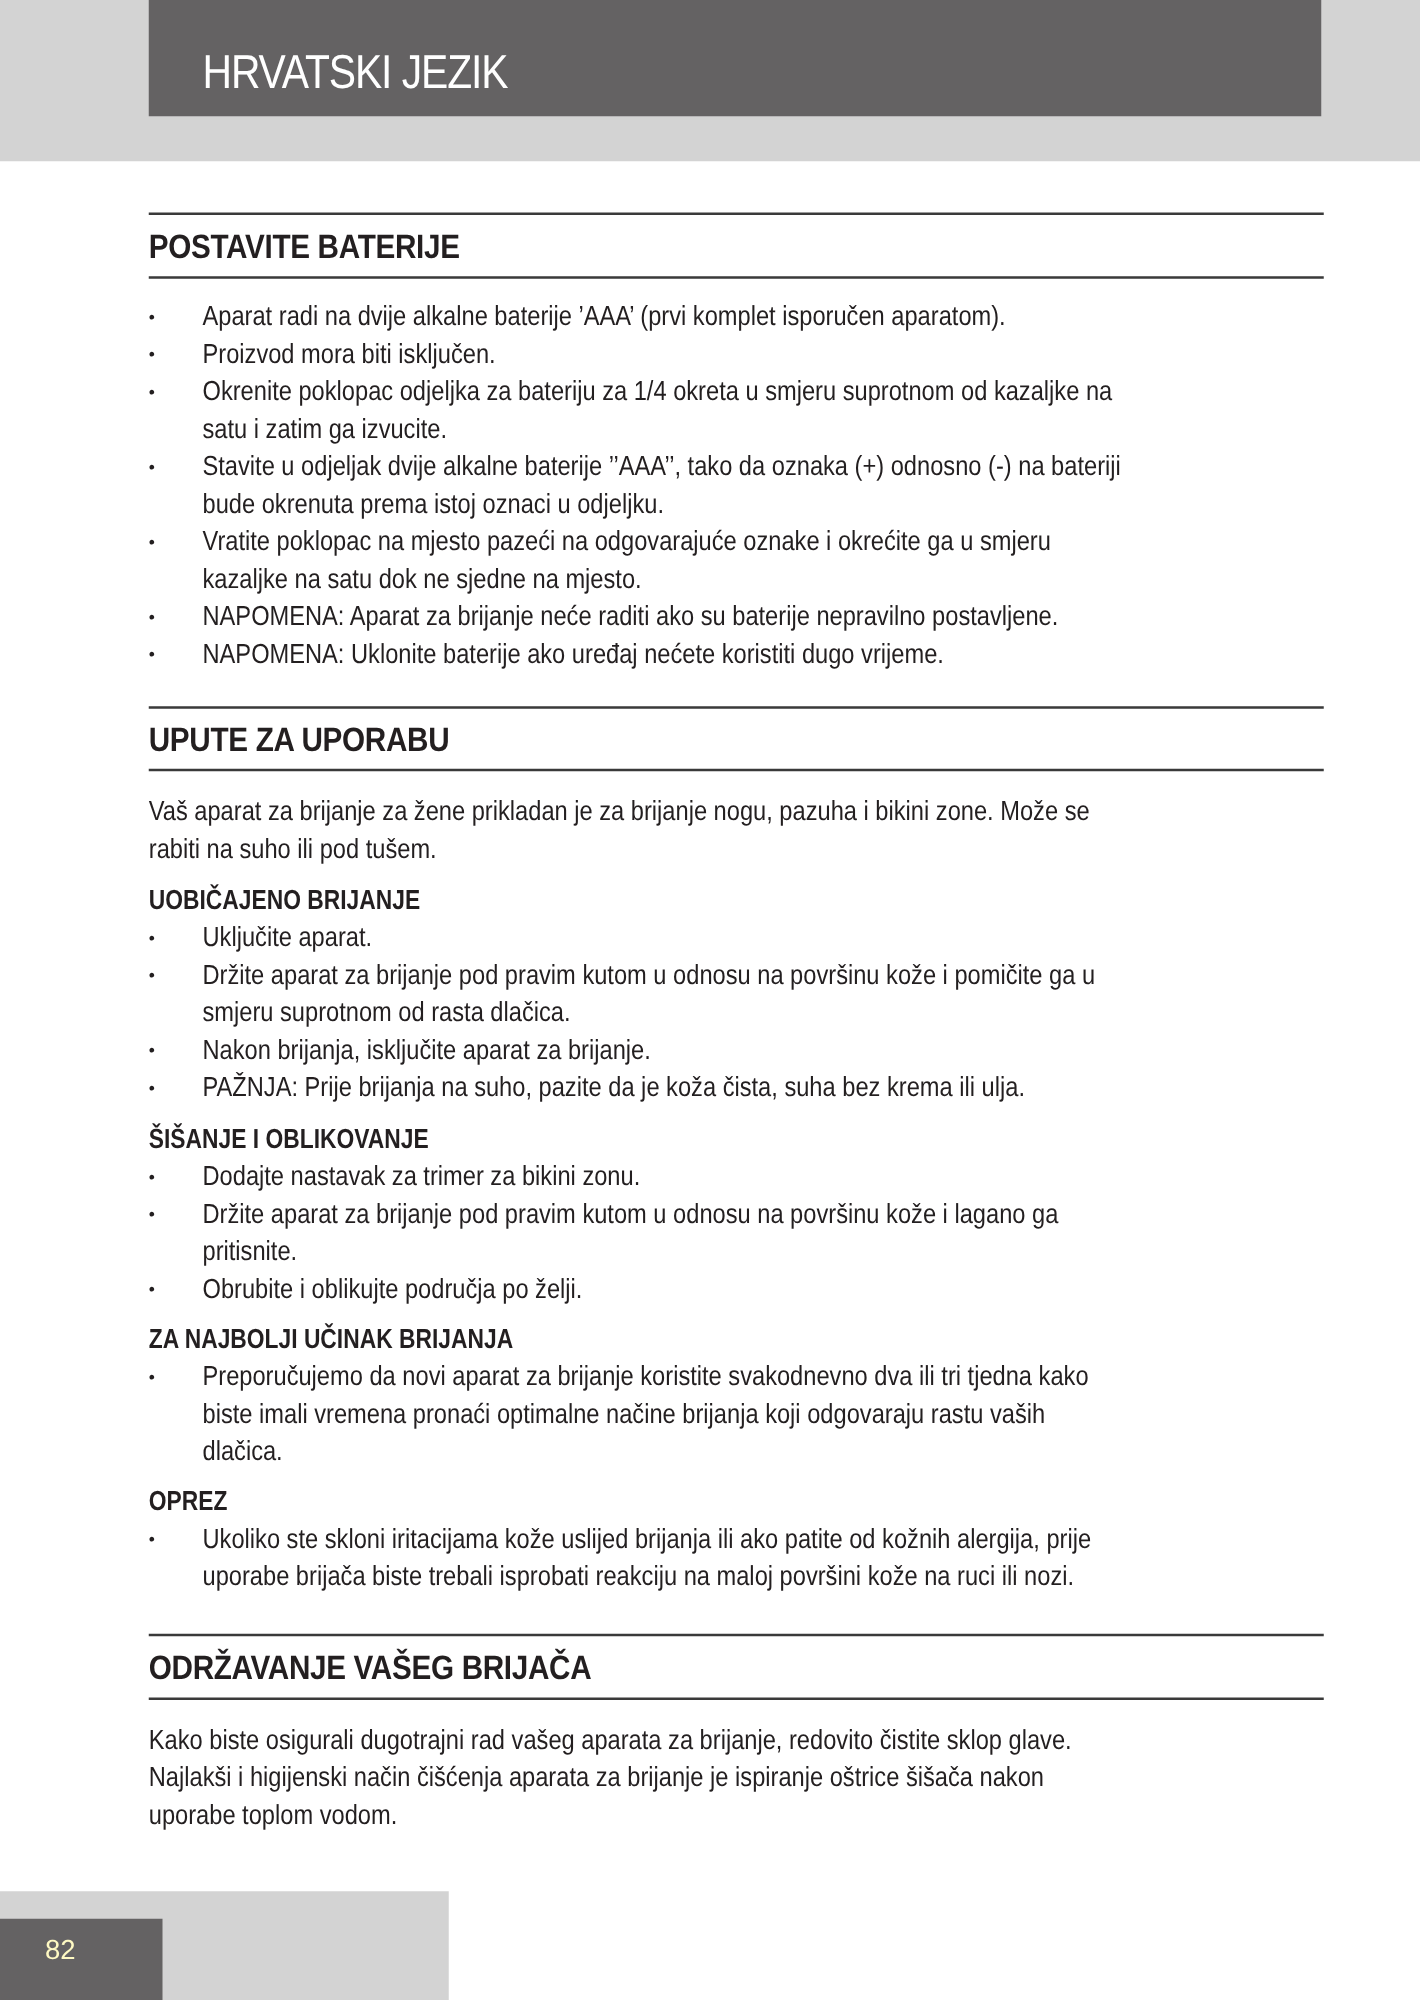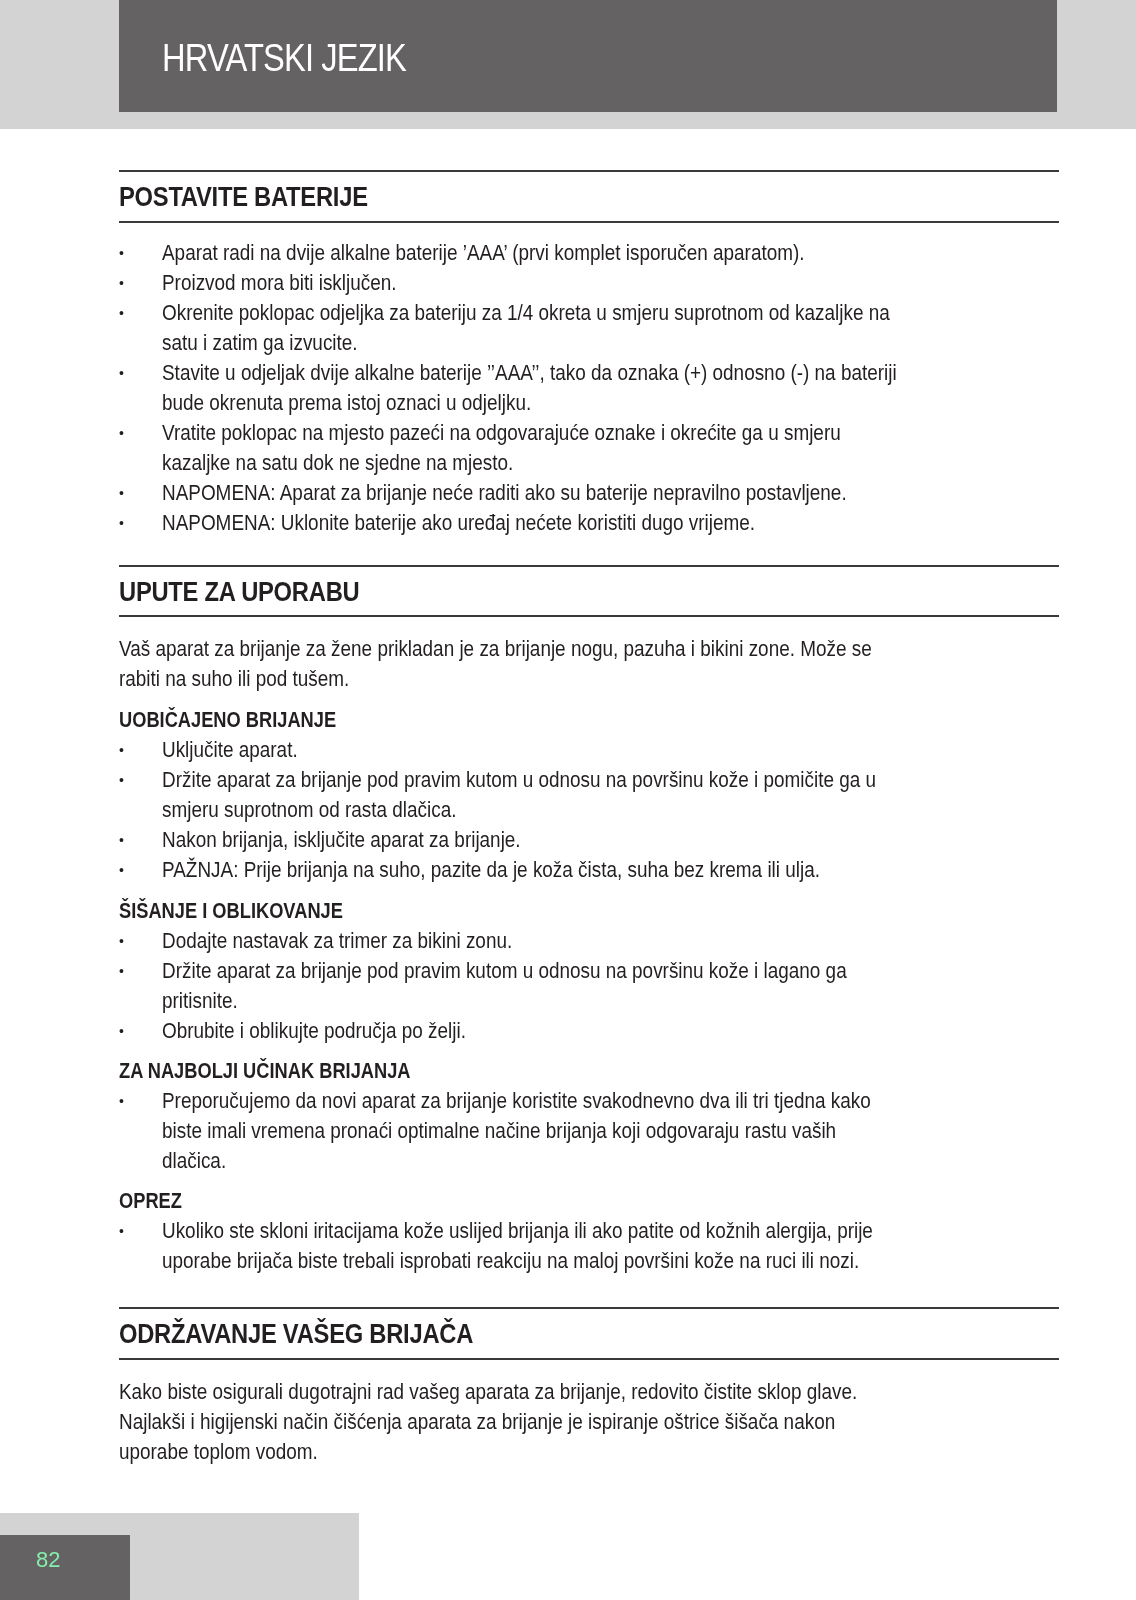--- a/index.html
+++ b/index.html
@@ -4,21 +4,21 @@
 <style>
   html, body { margin: 0; padding: 0; }
   body {
     width: 1136px; height: 1600px; position: relative; background: #ffffff;
     font-family: "Liberation Sans", sans-serif; color: #231f20; overflow: hidden;
   }
   .top-band {
     position: absolute; left: 0; top: 0; width: 1136px; height: 129px; background: #d3d3d3;
   }
   .title-box {
-    position: absolute; left: 119px; top: 0; width: 938px; height: 112px; background: #646263;
+    position: absolute; left: 119px; top: 0; width: 938px; height: 93px; background: #646263;
   }
   .title-text {
     position: absolute; left: 43px; top: 37px; font-size: 38px; color: #ffffff;
     letter-spacing: -1px; font-weight: normal; transform: scaleX(0.86); transform-origin: left top;
     white-space: nowrap;
   }
   .content { position: absolute; left: 119px; width: 940px; top: 0; }
   .rule { position: absolute; left: 0; width: 940px; height: 2px; background: #3a3a3a; }
   .section-title {
     position: absolute; left: 0; font-size: 27px; font-weight: bold; letter-spacing: -0.3px;
@@ -39,21 +39,21 @@
     position: absolute; left: 0; font-size: 22px; font-weight: bold; white-space: nowrap;
     transform: scaleX(0.83); transform-origin: left top; line-height: 30px;
   }
   .footer-band {
     position: absolute; left: 0; top: 1513px; width: 359px; height: 87px; background: #d3d3d3;
   }
   .page-box {
     position: absolute; left: 0; top: 1535px; width: 130px; height: 65px; background: #646263;
   }
   .page-num {
-    position: absolute; left: 36px; top: 12px; font-size: 22px; color: #86efac;
+    position: absolute; left: 36px; top: 12px; font-size: 22px; color: #fef9c3;
   }
 </style>
 </head>
 <body>
 
 <div class="top-band">
   <div class="title-box">
     <div class="title-text">HRVATSKI JEZIK</div>
   </div>
 </div>

